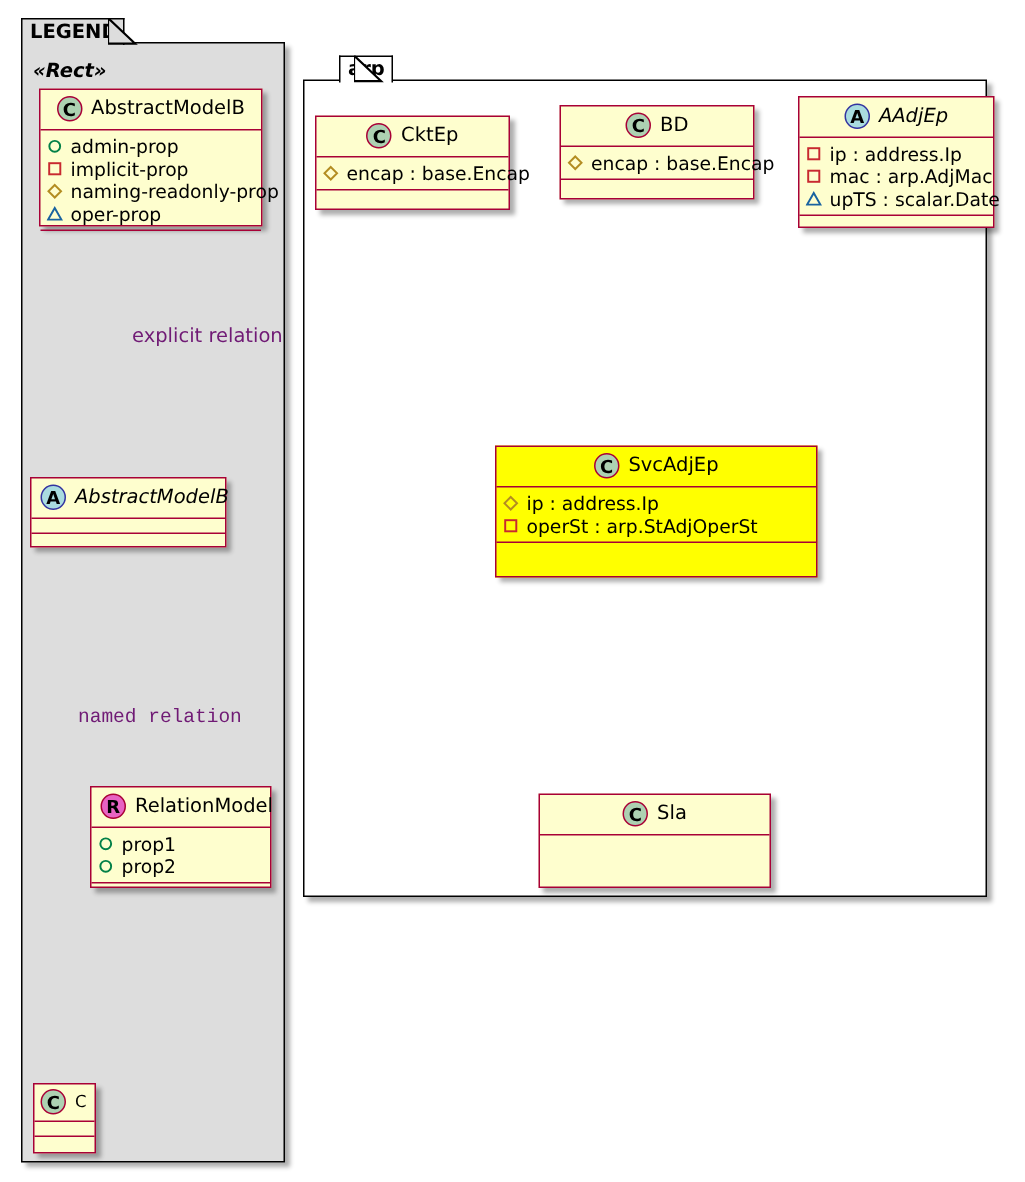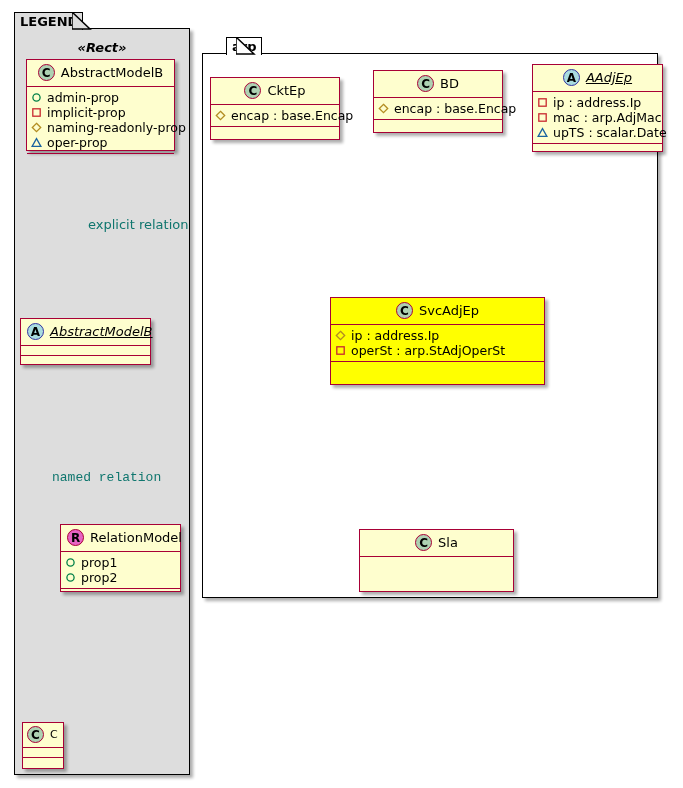--- a/index.html
+++ b/index.html
@@ -79,21 +79,21 @@
     padding: 4px 6px 5px 6px;
     border-bottom: 1.5px solid #A80036;
     font-size: 13px;
     color: #000000;
     white-space: nowrap;
   }
   .uclass .hdr.left {
     justify-content: flex-start;
   }
   .uclass .hdr .cname { font-weight: normal; }
-  .uclass .hdr .cname.abstract { font-style: italic; text-decoration: underline; }
+  .uclass .hdr .cname.abstract { font-style: italic; }
   .uclass .attrs {
     border-bottom: 1.5px solid #A80036;
     padding: 3px 4px 3px 4px;
   }
   .uclass .attrs.empty { padding: 0; height: 9px; }
   .uclass .methods { height: 9px; }
   .attr-row {
     display: flex;
     align-items: center;
     gap: 5px;
@@ -102,21 +102,21 @@
     color: #000000;
     white-space: nowrap;
   }
   
   .stereotype {
     position: absolute;
     font-size: 13px;
     font-style: italic;
     font-weight: bold;
     color: #000000;
-    text-align: center;
+    text-align: left;
     z-index: 4;
   }
   
   .badge {
     width: 17px; height: 17px;
     border-radius: 50%;
     display: inline-flex;
     align-items: center;
     justify-content: center;
     font-size: 12px;
@@ -127,21 +127,21 @@
   }
   .badge.C { background: #ADD1B2; border: 1.5px solid #A80036; }
   .badge.A { background: #A9DCDF; border: 1.5px solid #3333A0; }
   .badge.R { background: #E763C3; border: 1.5px solid #A80036; }
   
   .vm { width: 11px; height: 11px; flex: 0 0 auto; display:inline-block; }
   
   .edge-label {
     position: absolute;
     font-size: 13px;
-    color: #0f766e;
+    color: #701a75;
     white-space: nowrap;
     z-index: 6;
   }
 </style>
 </head>
 <body>
 
 <div id="canvas">
 
   <div class="pkg-body legend" style="left:14px; top:28px; width:176px; height:747px;"></div>

